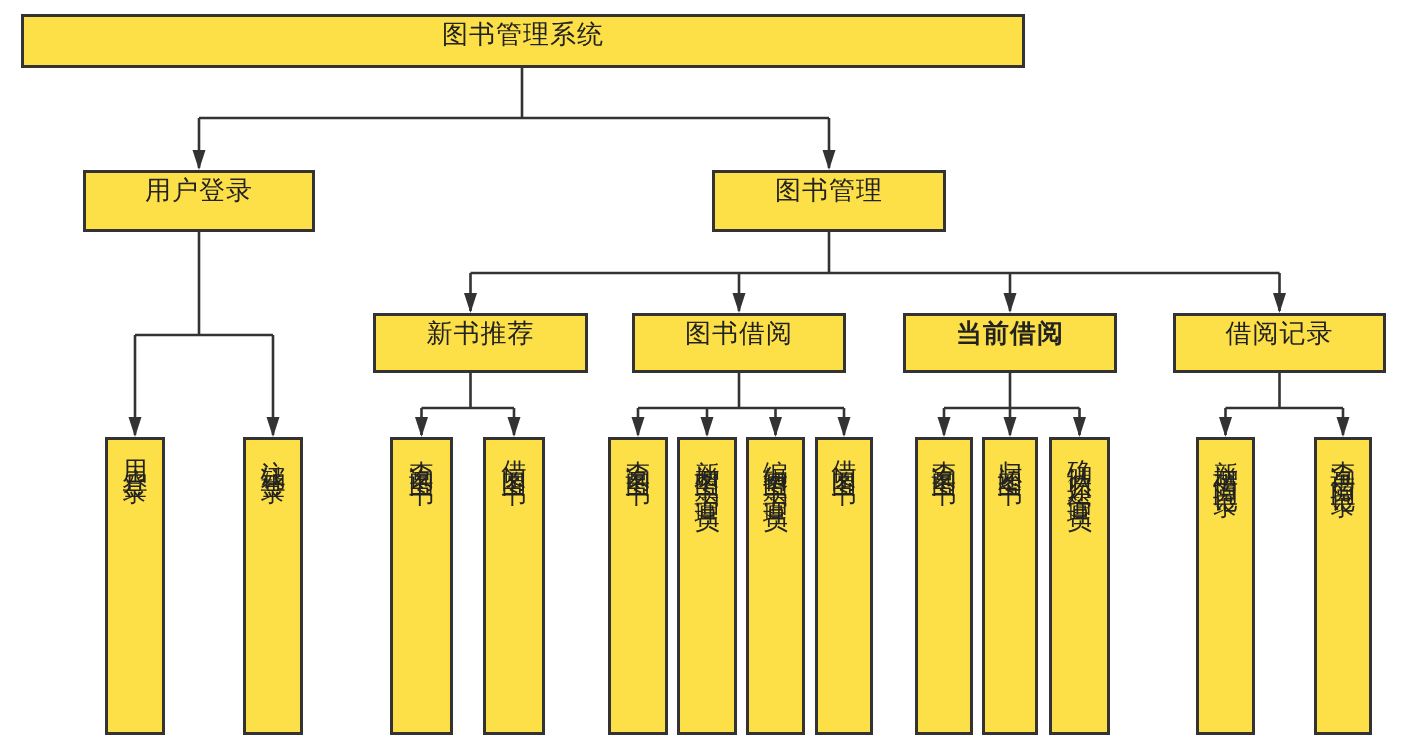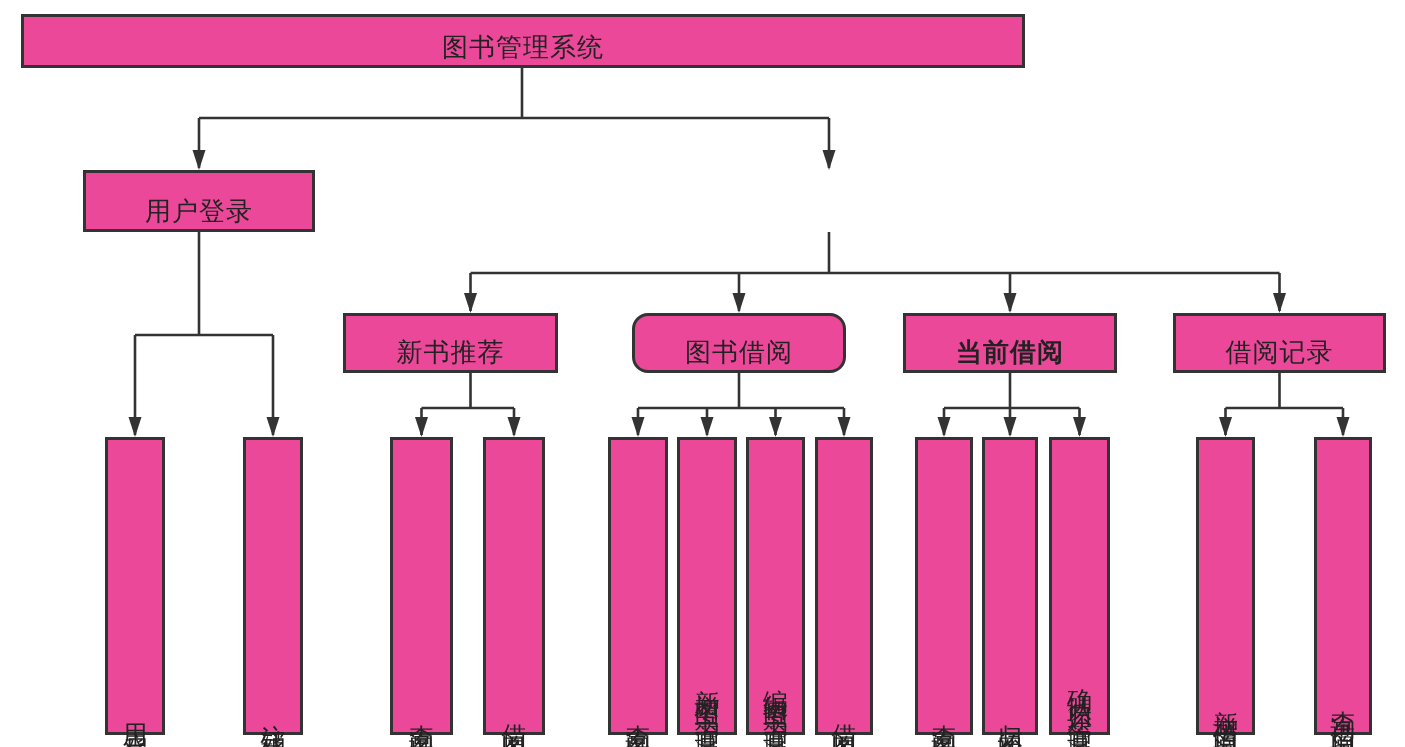--- a/index.html
+++ b/index.html
@@ -15,43 +15,43 @@
     background:var(--bg);
     font-family:"Liberation Sans","DejaVu Sans",sans-serif;
     color:var(--text);
     overflow:hidden;
   }
   #wires{position:absolute;left:0;top:0;pointer-events:none;}
   .box{
     position:absolute;
     box-sizing:border-box;
     border:3px solid var(--line);
-    background:#ec4899;
-    display:flex;align-items:flex-end;justify-content:center;
+    background:#fde047;
+    display:flex;align-items:flex-start;justify-content:center;
   }
   .hlabel{
     font-size:26px;
     letter-spacing:1px;
     color:var(--text);
     white-space:nowrap;
   }
   .leaf span{
     writing-mode:vertical-rl;
     text-orientation:mixed;
     font-size:25px;
     letter-spacing:7px;
     line-height:1;
     color:var(--text);
     white-space:nowrap;
   }
   .root-box{left:21px;top:14px;width:1004px;height:54px;}
   .n-user-login{left:83px;top:170px;width:232px;height:62px;}
   .n-book-mgmt{left:712px;top:170px;width:234px;height:62px;}
-  .n-new-rec{left:343px;top:313px;width:215px;height:60px;}
-  .n-borrow{left:632px;top:313px;width:214px;height:60px;border-radius:16px;}
+  .n-new-rec{left:373px;top:313px;width:215px;height:60px;}
+  .n-borrow{left:632px;top:313px;width:214px;height:60px;}
   .n-current{left:903px;top:313px;width:214px;height:60px;font-weight:bold;}
   .n-records{left:1173px;top:313px;width:213px;height:60px;}
   .lf{top:437px;height:298px;}
   .lf1{left:105px;width:60px;}
   .lf2{left:243px;width:60px;}
   .lf3{left:390px;width:63px;}
   .lf4{left:483px;width:62px;}
   .lf5{left:608px;width:60px;}
   .lf6{left:677px;width:60px;}
   .lf7{left:746px;width:59px;}
@@ -116,20 +116,23 @@
     </g>
   </svg>
 
   <div class="box root-box">
     <span class="hlabel">图书管理系统</span>
   </div>
 
   <div class="box n-user-login">
     <span class="hlabel">用户登录</span>
   </div>
+  <div class="box n-book-mgmt">
+    <span class="hlabel">图书管理</span>
+  </div>
 
   <div class="box n-new-rec">
     <span class="hlabel">新书推荐</span>
   </div>
   <div class="box n-borrow">
     <span class="hlabel">图书借阅</span>
   </div>
   <div class="box n-current">
     <span class="hlabel">当前借阅</span>
   </div>

